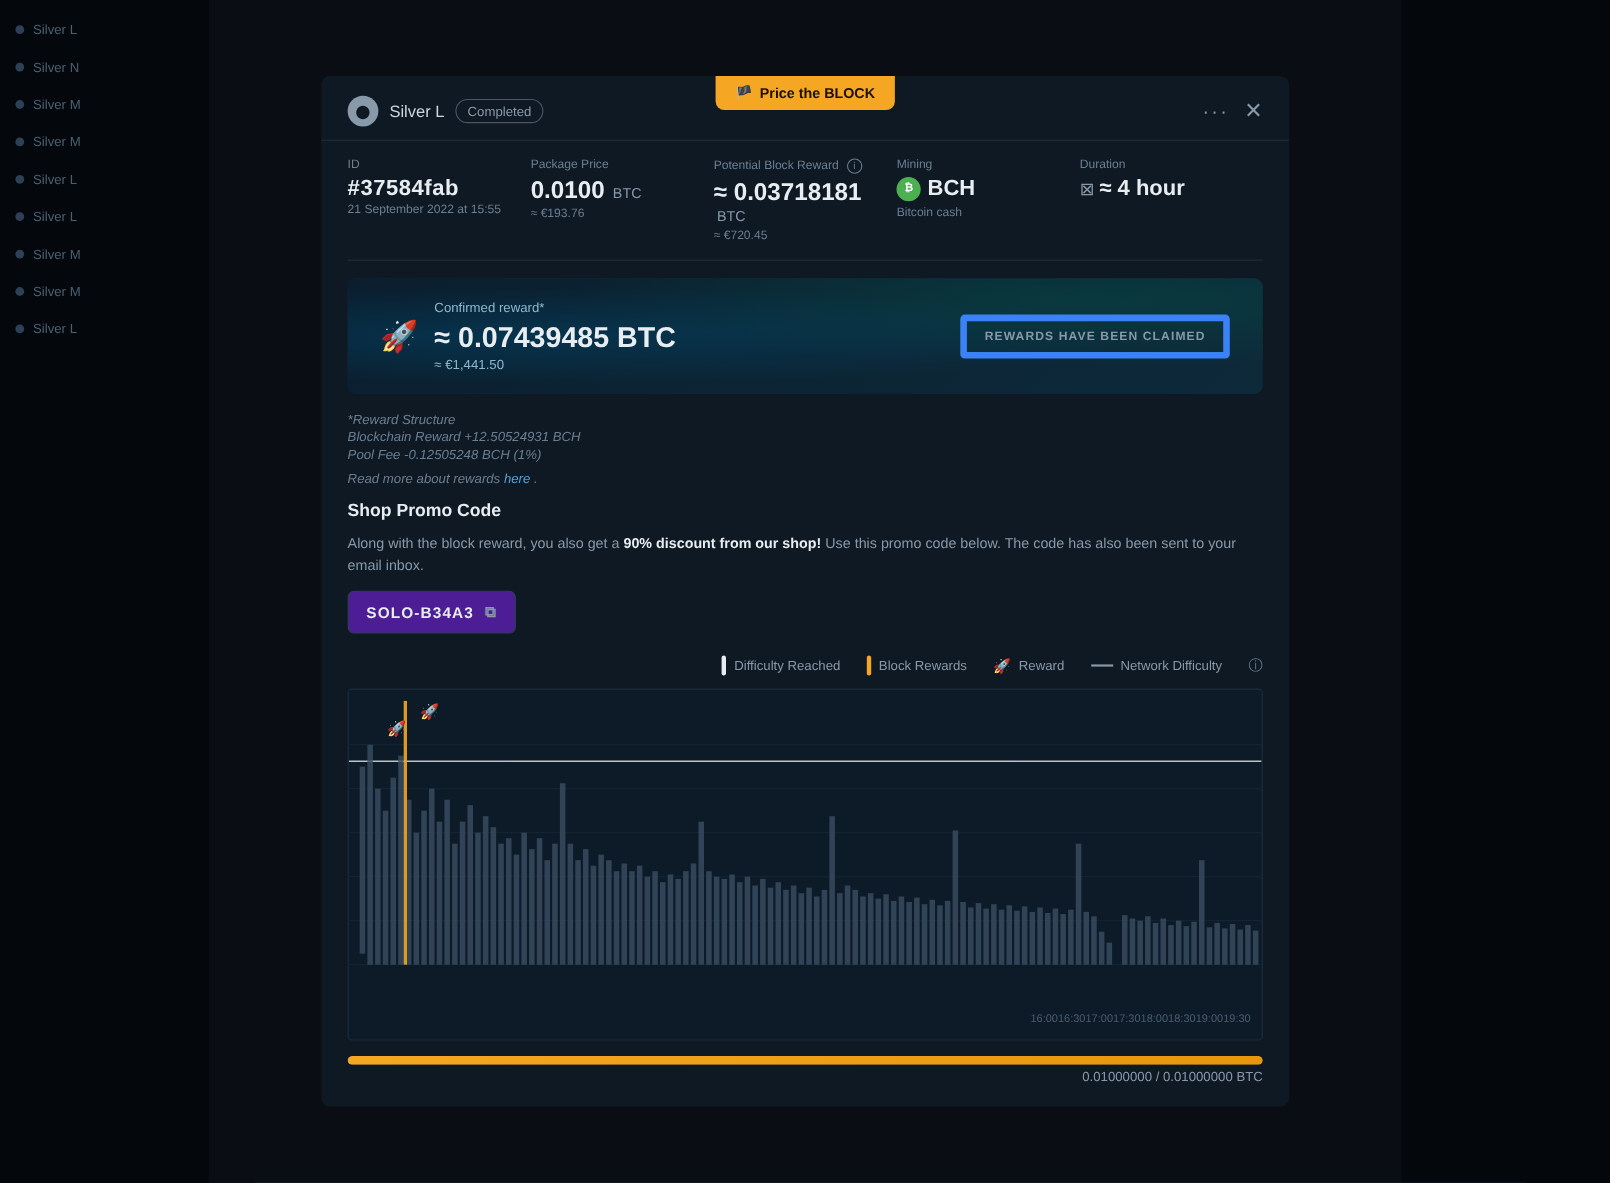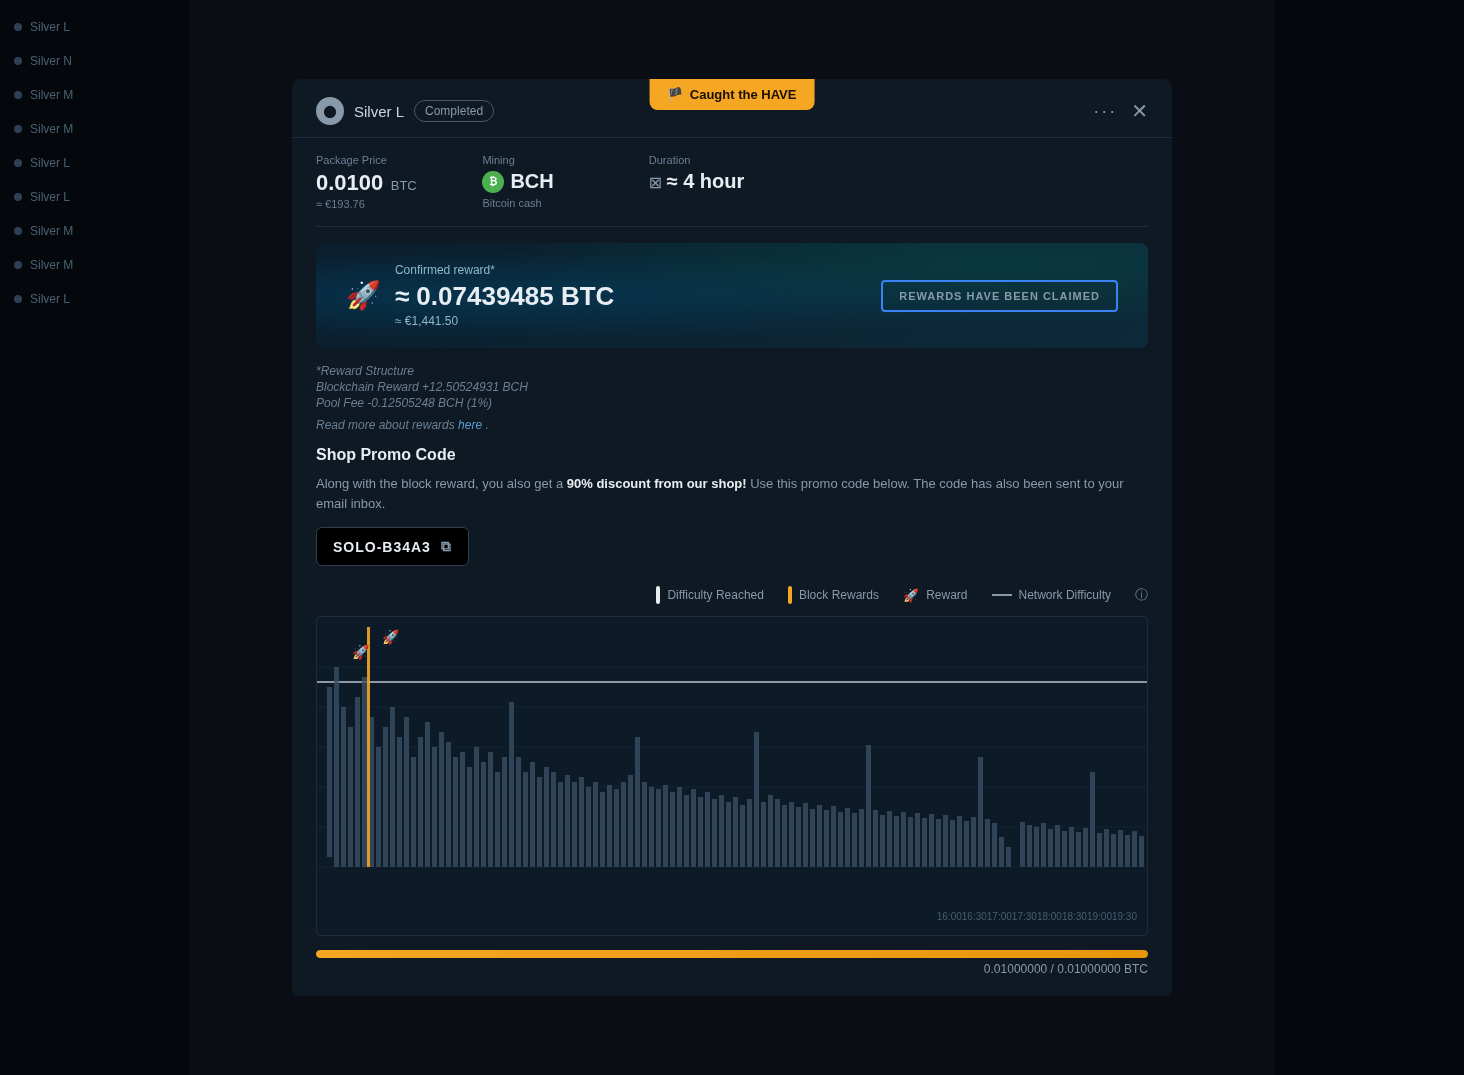--- a/index.html
+++ b/index.html
@@ -256,21 +256,21 @@
     }
     .reward-eur {
       font-size: 12px;
       color: #8db8cc;
       margin-top: 2px;
     }
     .claimed-btn {
       position: relative;
       z-index: 1;
       background: transparent;
-      border: 2px solid #3b82f6;
+      border: 6px solid #3b82f6;
       border-radius: 4px;
       padding: 8px 16px;
       color: #8899aa;
       font-size: 11px;
       font-weight: 600;
       letter-spacing: 1px;
       cursor: default;
     }
 
     .reward-structure {
@@ -293,21 +293,21 @@
       font-size: 13px;
       color: #8899aa;
       margin-bottom: 14px;
       line-height: 1.5;
     }
     .promo-bold { font-weight: 700; color: #e8edf2; }
     .promo-code-box {
       display: inline-flex;
       align-items: center;
       gap: 10px;
-      background: #000000;
+      background: #4c1d95;
       border: 1px solid #2e3f52;
       border-radius: 6px;
       padding: 10px 16px;
       font-size: 14px;
       font-weight: 700;
       color: #e8edf2;
       letter-spacing: 1px;
       cursor: pointer;
       margin-bottom: 20px;
     }
@@ -495,47 +495,63 @@
   </div>
 </div>
 
 <div class="right-sidebar"></div>
 
 <div class="overlay">
   <div class="modal">
 
     <div class="caught-banner">
       <span>🏴</span>
-      <span>Caught the HAVE</span>
+      <span>Price the BLOCK</span>
     </div>
 
     <div class="modal-header-top">
       <div class="user-info">
         <div class="avatar-circle">
           <span>⬤</span>
         </div>
         <span class="username">Silver L</span>
         <span class="badge-completed">Completed</span>
       </div>
       <div class="header-actions">
         <button class="dots-btn">···</button>
         <button class="close-btn">✕</button>
       </div>
     </div>
 
     <div class="modal-body">
 
       <div class="meta-row">
+        <div class="meta-item">
+          <div class="meta-label">ID</div>
+          <div class="meta-value-id">#37584fab</div>
+          <div class="meta-date">21 September 2022 at 15:55</div>
+        </div>
         <div class="meta-item">
           <div class="meta-label">Package Price</div>
           <div>
             <span class="meta-value-large">0.0100</span>
             <span class="meta-unit">BTC</span>
           </div>
           <div class="meta-value-sub">≈ €193.76</div>
+        </div>
+        <div class="meta-item">
+          <div class="meta-label">
+            <span>Potential Block Reward</span>
+            <span class="info-icon">i</span>
+          </div>
+          <div>
+            <span class="meta-value-large">≈ 0.03718181</span>
+            <span class="meta-unit">BTC</span>
+          </div>
+          <div class="meta-value-sub">≈ €720.45</div>
         </div>
         <div class="meta-item">
           <div class="meta-label">Mining</div>
           <div class="mining-row">
             <div class="bch-icon">₿</div>
             <span class="bch-label">BCH</span>
           </div>
           <div class="bch-sub">Bitcoin cash</div>
         </div>
         <div class="meta-item">

